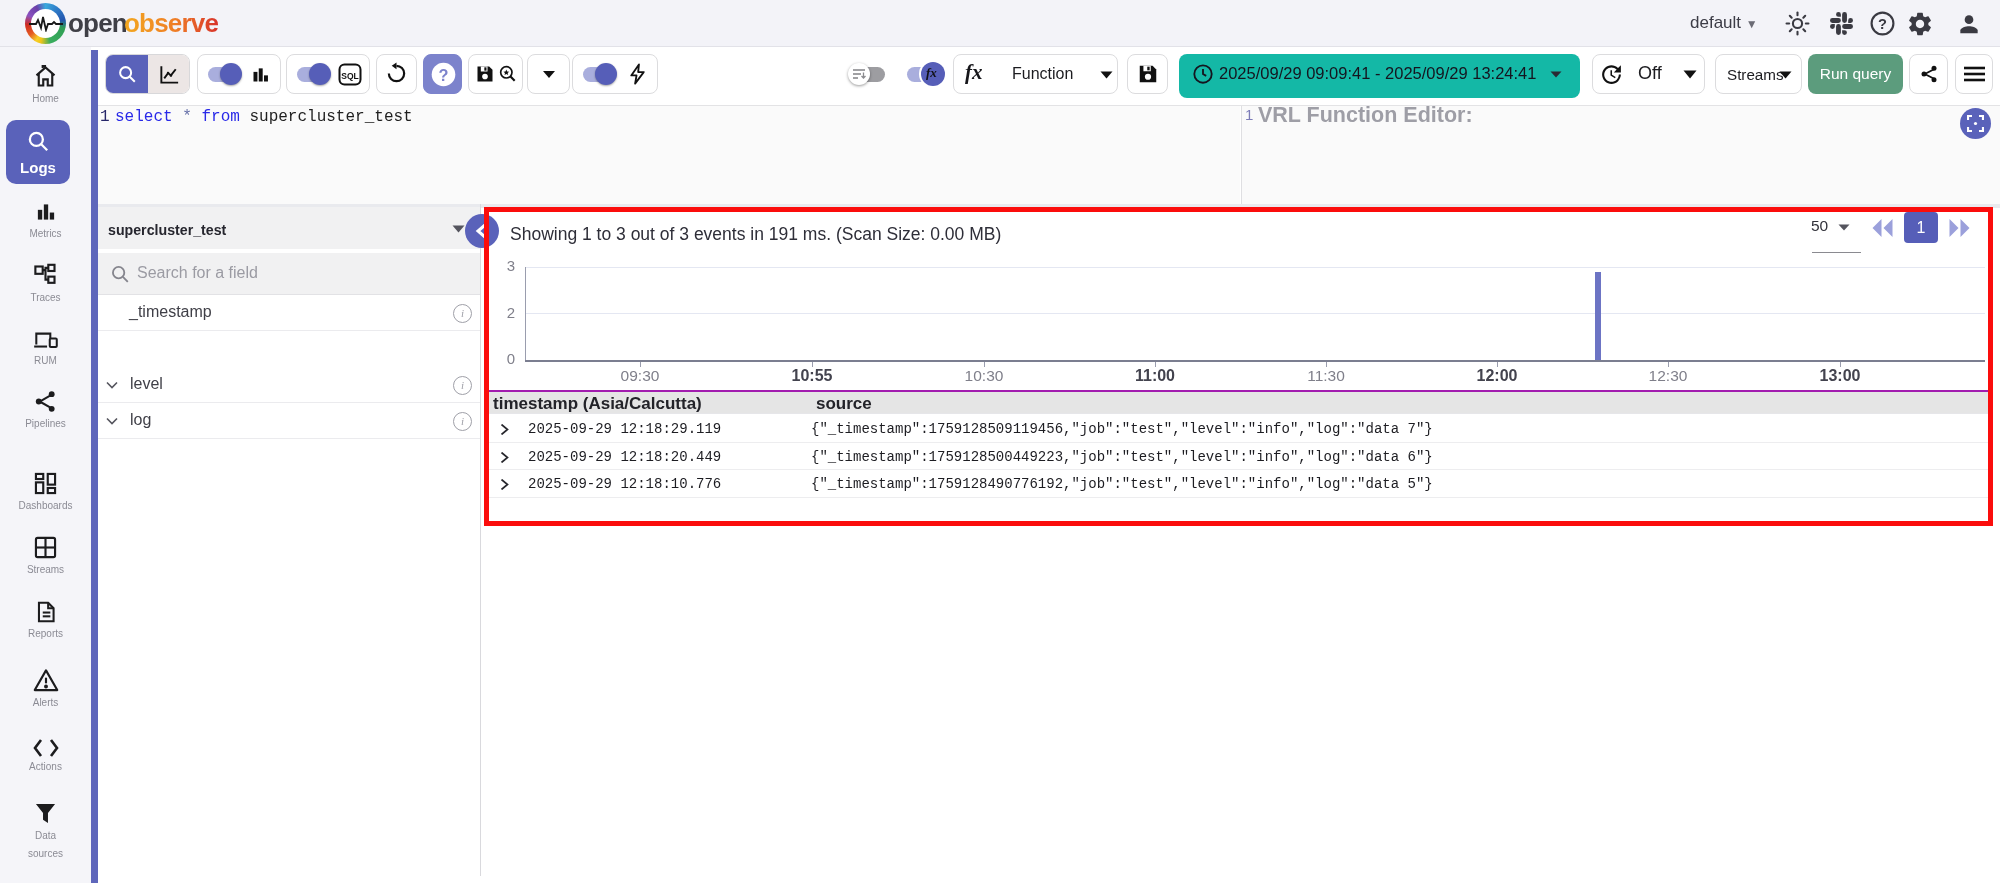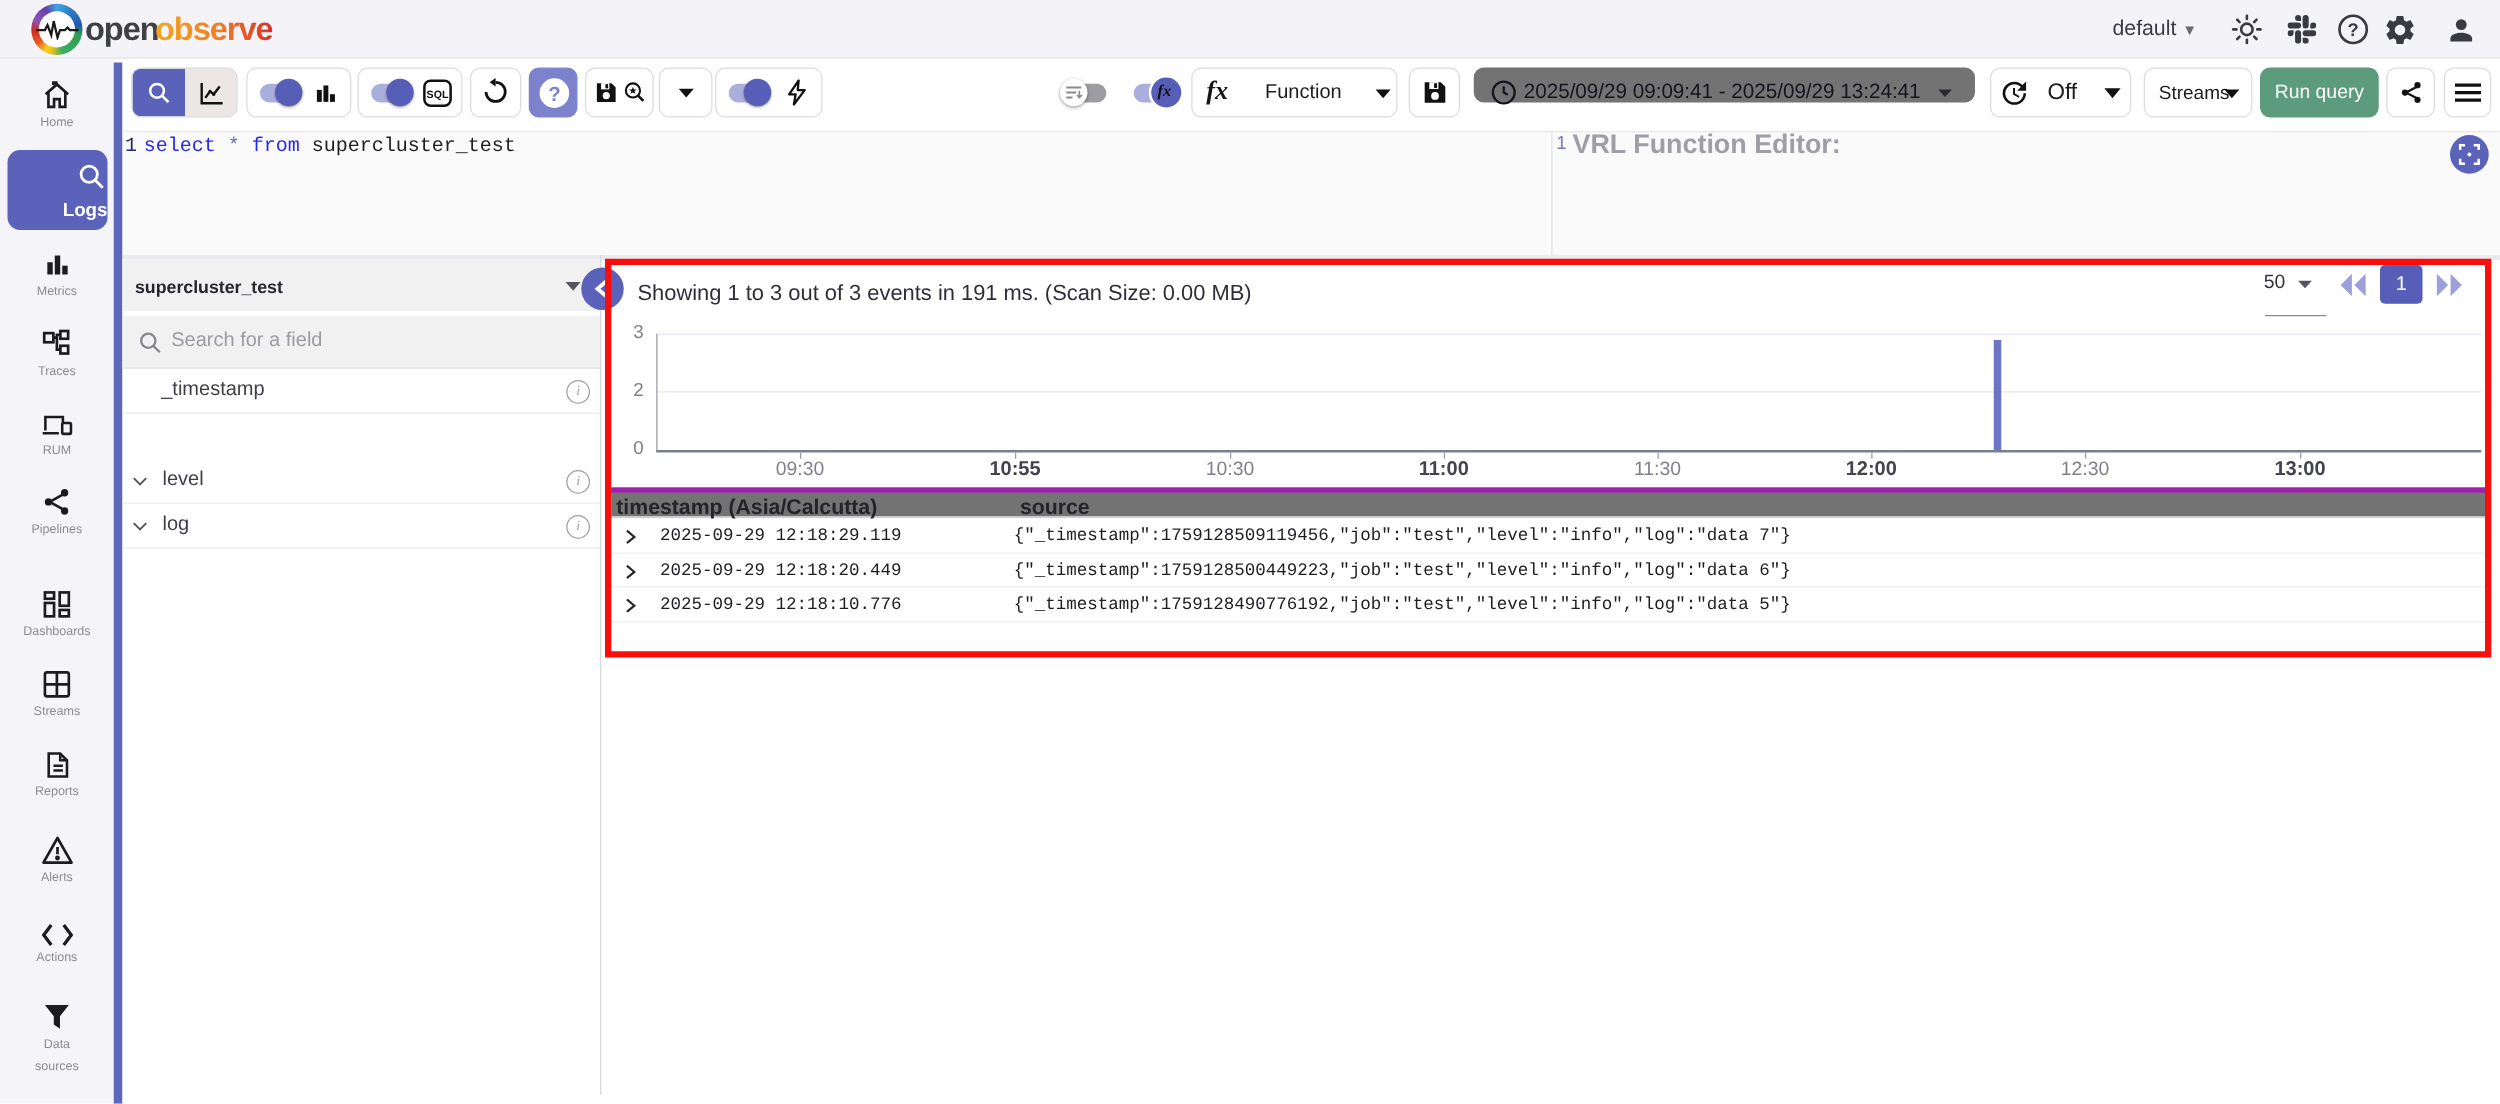--- a/index.html
+++ b/index.html
@@ -14,21 +14,21 @@
 #lt1{left:68px;color:#3f3f46}
 #lt2{left:124px;background:linear-gradient(90deg,#f3a81f,#ef7d26 55%,#d8332a);-webkit-background-clip:text;background-clip:text;color:transparent}
 #orgsel{position:absolute;left:1690px;top:13px;font-size:17px;color:#3c3c46}
 .hicon{position:absolute;top:11px;width:25px;height:25px}
 
 #sidebar{position:absolute;left:0;top:47px;width:91px;height:836px;background:#f5f5f9}
 #splitter{position:absolute;left:91px;top:50px;width:7px;height:833px;background:#5e66bb}
 .nav{position:absolute;left:0;width:91px;text-align:center}
 .nav .lbl{font-size:10px;color:#8b8b94;line-height:18px}
 .nav svg{display:block;margin:0 auto}
-#logsbtn{position:absolute;left:6px;top:73px;width:80px;height:64px;background:#5a62ba;border-radius:10px;text-align:right}
+#logsbtn{position:absolute;left:6px;top:73px;width:64px;height:64px;background:#5a62ba;border-radius:10px;text-align:center}
 #logsbtn .lbl{font-size:15px;color:#fff;font-weight:bold;margin-top:1px}
 
 #toolbar{position:absolute;left:98px;top:47px;width:1902px;height:59px;background:#fff;border-bottom:1px solid #e3e3e5}
 .tbtn{position:absolute;top:7px;height:40px;border:1px solid #dcdcde;border-radius:8px;background:#fff}
 .grpflat{position:absolute;top:7px;height:40px;border-radius:8px;overflow:hidden}
 .togtrack{position:absolute;width:32px;height:15px;border-radius:8px;background:#a9aedd}
 .togthumb{position:absolute;width:22px;height:22px;border-radius:50%;background:#565eb8;box-shadow:0 1px 2px rgba(0,0,0,.35)}
 
 #editor{position:absolute;left:98px;top:106px;width:1142px;height:98px;background:#fafafa;font-family:"Liberation Mono",monospace;font-size:16px}
 #vrl{position:absolute;left:1241px;top:106px;width:759px;height:98px;background:#fafafa;border-left:1px solid #dfdfe2}
@@ -300,21 +300,21 @@
 
   <div class="tbtn" style="left:1029px;width:41px">
     <svg style="position:absolute;left:9px;top:8px" width="22" height="22" viewBox="0 0 24 24">
         <path d="M3 3 H17 L21 7 V21 H3 Z" fill="#111"></path>
         <rect x="7" y="3" width="8" height="6" fill="#fff"></rect>
         <rect x="11.2" y="4" width="2.6" height="4" fill="#111"></rect>
         <circle cx="12" cy="15" r="3.4" fill="#fff"></circle>
       </svg>
   </div>
 
-  <div style="position:absolute;left:1081px;top:7px;width:401px;height:28px;background:#737373;border-radius:8px">
+  <div style="position:absolute;left:1081px;top:7px;width:401px;height:44px;background:#14b8a6;border-radius:8px">
     <svg style="position:absolute;left:13px;top:9px" width="22" height="22" viewBox="0 0 24 24">
         <circle cx="12" cy="12" r="9.5" fill="none" stroke="#15151f" stroke-width="2"></circle>
         <path d="M12 6.5 V12 L15.5 14" fill="none" stroke="#15151f" stroke-width="2"></path>
       </svg>
     <span style="position:absolute;left:40px;top:10px;font-size:16.5px;color:#15151f">2025/09/29 09:09:41 - 2025/09/29 13:24:41</span>
     <svg style="position:absolute;left:371px;top:17px" width="12" height="7" viewBox="0 0 12 7">
         <path d="M0.5 0.5 L6 6.5 L11.5 0.5 Z" fill="#2a2a33"></path>
       </svg>
   </div>
 
@@ -450,21 +450,21 @@
     <div style="position:absolute;left:1351px;top:150px;width:1px;height:5px;background:#9a9dae"></div>
   <span class="xlab" style="left:151px">09:30</span>
   <span class="xlab b" style="left:323px">10:55</span>
   <span class="xlab" style="left:495px">10:30</span>
   <span class="xlab b" style="left:666px">11:00</span>
   <span class="xlab" style="left:837px">11:30</span>
   <span class="xlab b" style="left:1008px">12:00</span>
   <span class="xlab" style="left:1179px">12:30</span>
   <span class="xlab b" style="left:1351px">13:00</span>
 
-  <div style="position:absolute;left:0;top:178px;width:1499px;height:24px;background:#737373;border-top:4px solid #a21caf;border-bottom:1px solid #e6e6e9">
+  <div style="position:absolute;left:0;top:178px;width:1499px;height:24px;background:#e5e5e5;border-top:2px solid #a21caf;border-bottom:1px solid #e6e6e9">
     <span style="position:absolute;left:4px;top:2px;font-size:17px;font-weight:bold;color:#232329">timestamp (Asia/Calcutta)</span>
     <span style="position:absolute;left:327px;top:2px;font-size:17px;font-weight:bold;color:#232329">source</span>
   </div>
   <div class="trow" style="top:203px">
       <svg width="9" height="11" viewBox="0 0 9 11">
         <path d="M1.5 0.5 L7.5 5.5 L1.5 10.5" fill="none" stroke="#26262c" stroke-width="1.7"></path>
       </svg>
       <span class="ts">2025-09-29 12:18:29.119</span>
       <span class="src">{"_timestamp":1759128509119456,"job":"test","level":"info","log":"data 7"}</span>
     </div>

